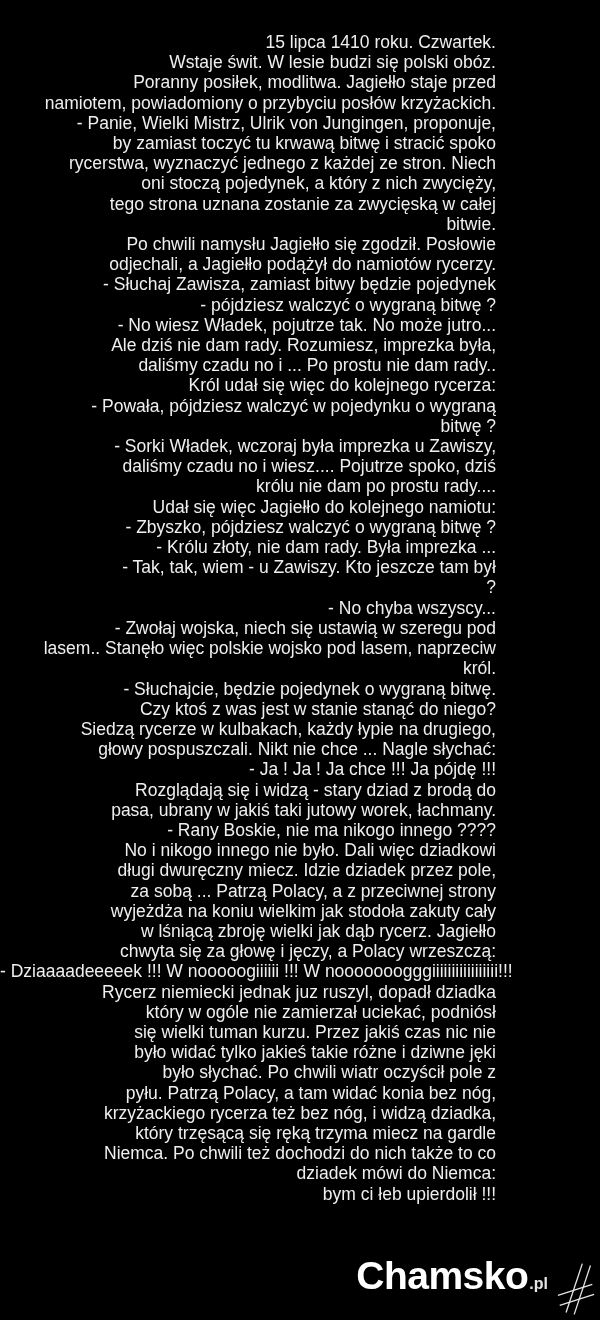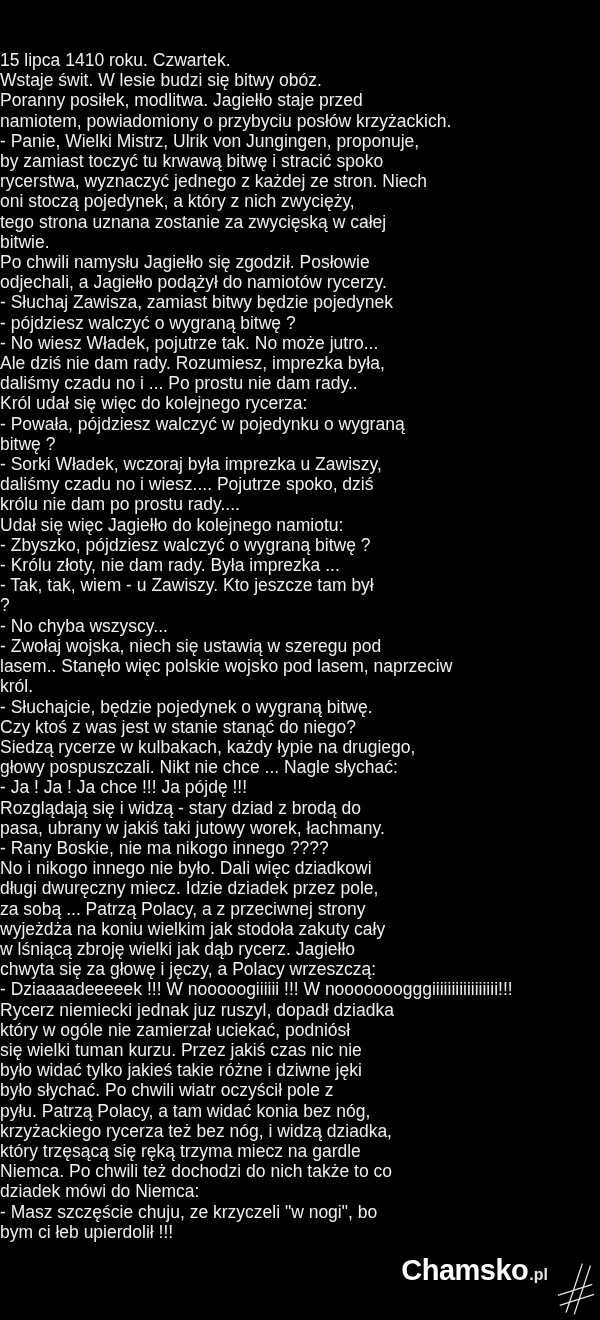--- a/index.html
+++ b/index.html
@@ -12,42 +12,42 @@
   .canvas {
     position: relative;
     width: 600px;
     height: 1320px;
     background: #000;
   }
   .story {
     position: absolute;
     top: 0; left: 0;
     width: 496px;
-    padding-top: 50px;
-    text-align: left;
+    padding-top: 32px;
+    text-align: right;
     color: #efefef;
     font-size: 17.5px;
     line-height: 20.2px;
     font-weight: 400;
     letter-spacing: 0;
   }
   .story .line {
     white-space: nowrap;
   }
   .footer {
     position: absolute;
     right: 5px;
     bottom: 8px;
     display: flex;
     align-items: baseline;
   }
   .brand {
     color: #fff;
     font-weight: bold;
-    font-size: 29px;
+    font-size: 39px;
     letter-spacing: -0.5px;
     text-align: right;
   }
   .suffix {
     color: #8a8a8a;
     font-weight: bold;
     font-size: 16px;
     margin-left: 1px;
   }
   .hash-icon {
@@ -57,21 +57,21 @@
     top: 6px;
   }
 </style>
 </head>
 <body style="background: rgb(0, 0, 0);">
 
 <div class="canvas">
 
   <div class="story" style="color: rgb(239, 239, 239);">
       <div class="line">15 lipca 1410 roku. Czwartek.</div>
-      <div class="line">Wstaje świt. W lesie budzi się bitwy obóz.</div>
+      <div class="line">Wstaje świt. W lesie budzi się polski obóz.</div>
       <div class="line">Poranny posiłek, modlitwa. Jagiełło staje przed</div>
       <div class="line">namiotem, powiadomiony o przybyciu posłów krzyżackich.</div>
       <div class="line">- Panie, Wielki Mistrz, Ulrik von Jungingen, proponuje,</div>
       <div class="line">by zamiast toczyć tu krwawą bitwę i stracić spoko</div>
       <div class="line">rycerstwa, wyznaczyć jednego z każdej ze stron. Niech</div>
       <div class="line">oni stoczą pojedynek, a który z nich zwycięży,</div>
       <div class="line">tego strona uznana zostanie za zwycięską w całej</div>
       <div class="line">bitwie.</div>
       <div class="line">Po chwili namysłu Jagiełło się zgodził. Posłowie</div>
       <div class="line">odjechali, a Jagiełło podążył do namiotów rycerzy.</div>
@@ -113,21 +113,20 @@
       <div class="line">Rycerz niemiecki jednak juz ruszyl, dopadł dziadka</div>
       <div class="line">który w ogóle nie zamierzał uciekać, podniósł</div>
       <div class="line">się wielki tuman kurzu. Przez jakiś czas nic nie</div>
       <div class="line">było widać tylko jakieś takie różne i dziwne jęki</div>
       <div class="line">było słychać. Po chwili wiatr oczyścił pole z</div>
       <div class="line">pyłu. Patrzą Polacy, a tam widać konia bez nóg,</div>
       <div class="line">krzyżackiego rycerza też bez nóg, i widzą dziadka,</div>
       <div class="line">który trzęsącą się ręką trzyma miecz na gardle</div>
       <div class="line">Niemca. Po chwili też dochodzi do nich także to co</div>
       <div class="line">dziadek mówi do Niemca:</div>
-      <div class="line">- Masz szczęście chuju, ze krzyczeli "w nogi", bo</div>
       <div class="line">bym ci łeb upierdolił !!!</div>
     </div>
 
   <div class="footer">
     <span class="brand" style="color: rgb(255, 255, 255);">Chamsko</span>
     <span class="suffix" style="color: #e5e5e5;">.pl</span>
     <svg class="hash-icon" width="38" height="58" viewBox="0 0 42 60">
       <g stroke="#e8e8e8" stroke-width="1.4" fill="none">
         <line x1="10" y1="56" x2="28" y2="2"></line>
         <line x1="19" y1="58" x2="37" y2="4"></line>

